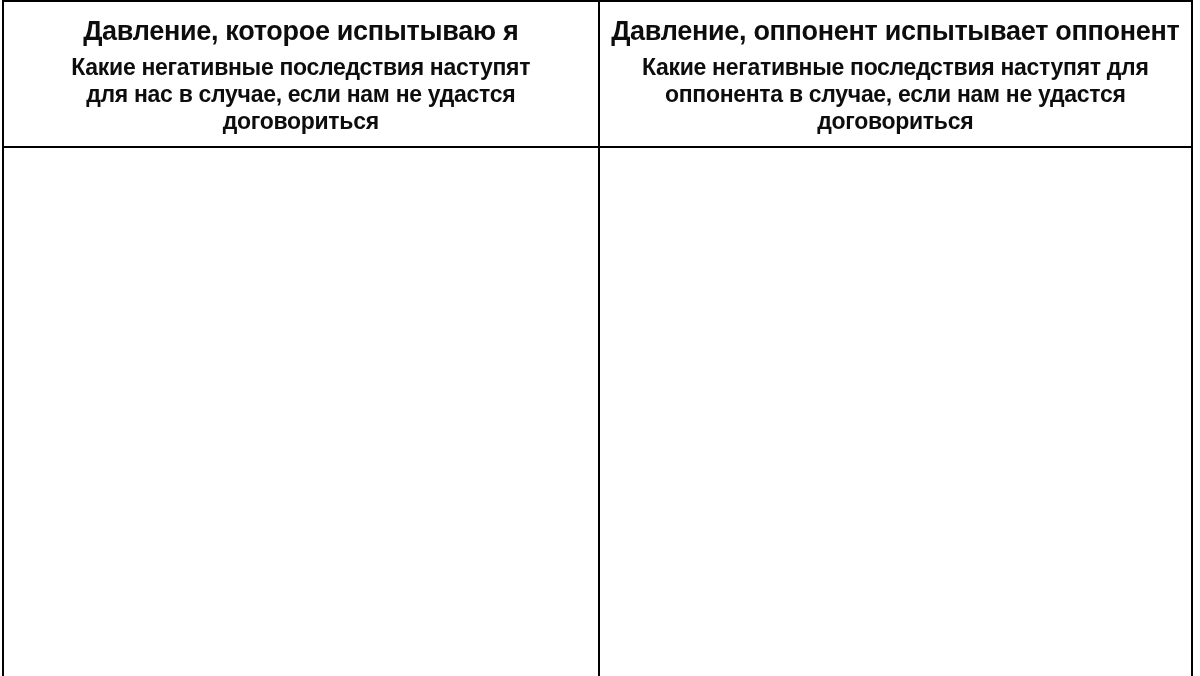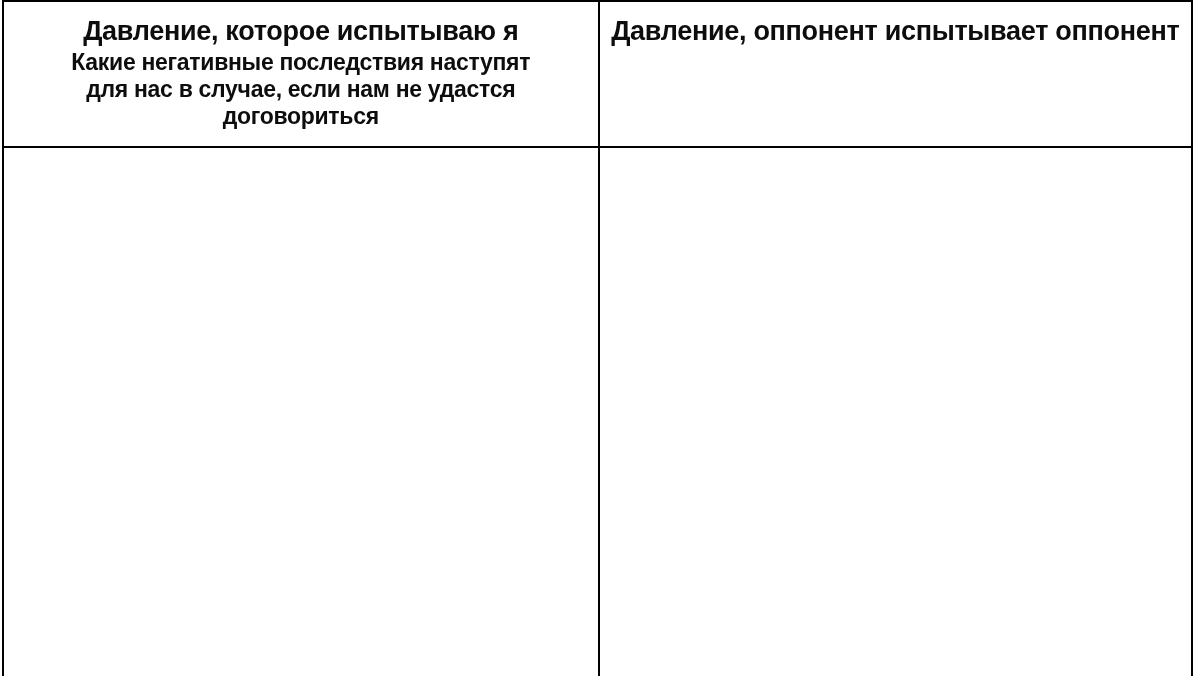--- a/index.html
+++ b/index.html
@@ -46,20 +46,21 @@
     font-weight: bold;
     line-height: 1.25;
     letter-spacing: -0.3px;
     white-space: nowrap;
   }
   .header-subtitle {
     font-size: 23px;
     font-weight: bold;
     line-height: 1.18;
     letter-spacing: -0.3px;
+    margin-top: 5px;
   }
   .subtitle-self {
     max-width: 478px;
   }
   .subtitle-opponent {
     max-width: 560px;
   }
   .body-cell {
     box-sizing: border-box;
     background: #ffffff;
@@ -71,20 +72,21 @@
 <div class="canvas">
   <div class="worksheet">
 
     <div class="header-cell col-left">
       <div class="header-title">Давление, которое испытываю я</div>
       <div class="header-subtitle subtitle-self">Какие негативные последствия наступят для нас в случае, если нам не удастся договориться</div>
     </div>
 
     <div class="header-cell col-right">
       <div class="header-title">Давление, оппонент испытывает оппонент</div>
+      <div class="header-subtitle subtitle-opponent">Какие негативные последствия наступят для оппонента в случае, если нам не удастся договориться</div>
     </div>
 
     <div class="body-cell col-left"></div>
 
     <div class="body-cell col-right"></div>
 
   </div>
 </div>
 
 </body></html>

